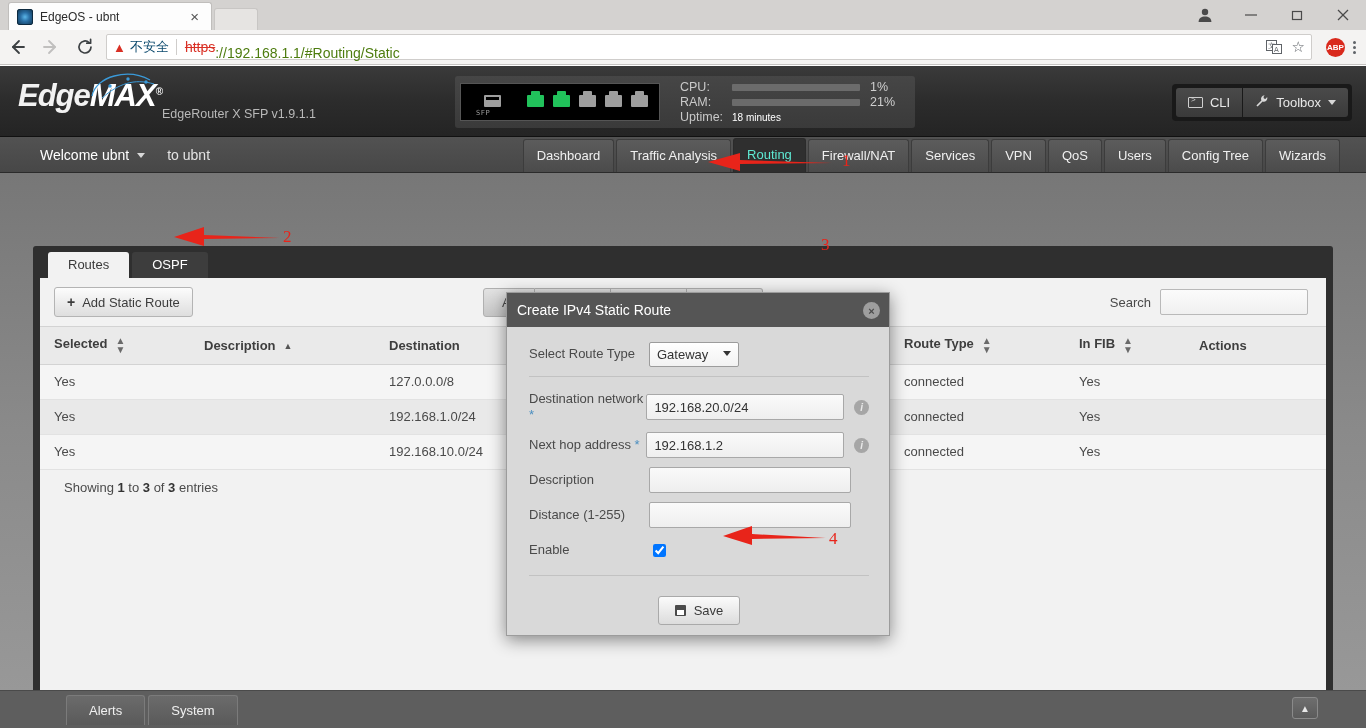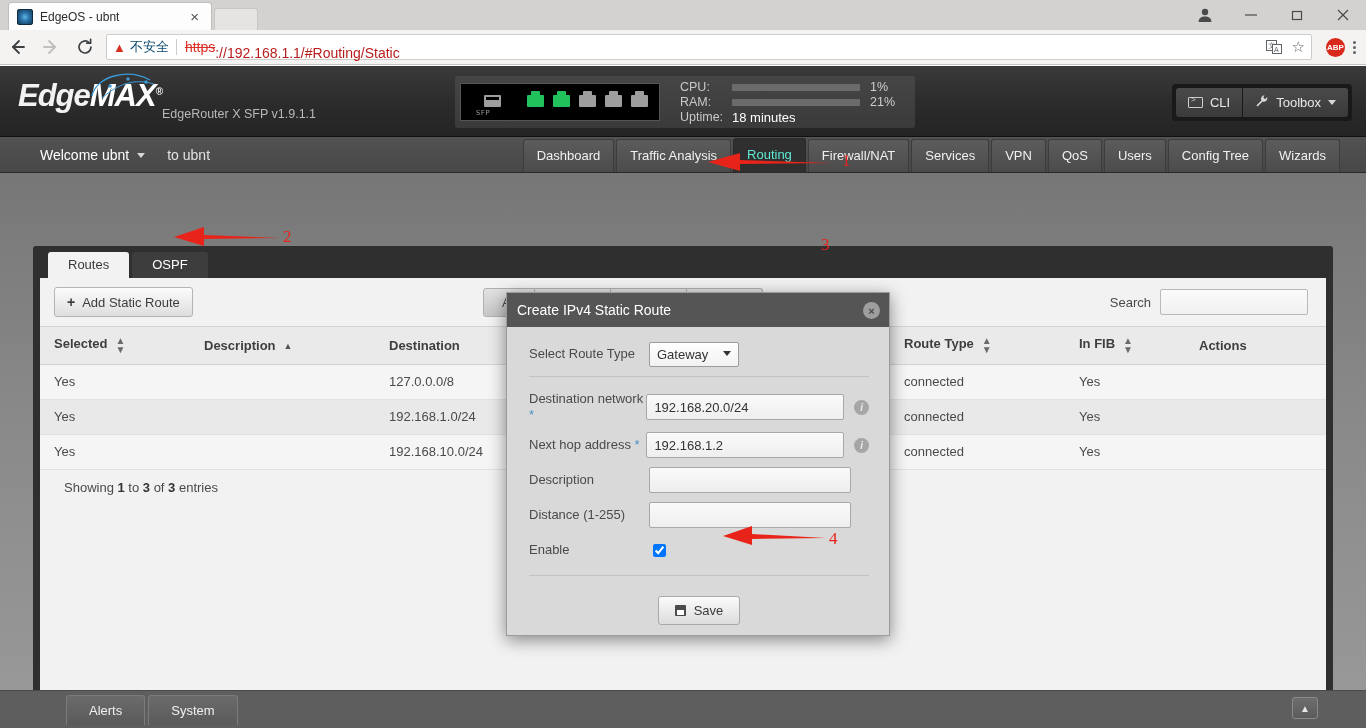--- a/index.html
+++ b/index.html
@@ -64,21 +64,21 @@
   .omnibox {
     flex: 1 1 auto; height: 26px; margin: 0 8px 0 4px;
     background: #ffffff; border: 1px solid #cfcdcb; border-radius: 2px;
     display: flex; align-items: center; padding: 0 6px;
     font-size: 14px;
   }
   .warn-ico { color: #d93025; font-size: 13px; margin-right: 4px; line-height: 1; }
   .warn-txt { color: #0c4a6e; font-size: 13px; margin-right: 7px; }
   .omnibox-sep { width: 1px; height: 16px; background: #cfcdcb; margin-right: 8px; }
   .url-scheme { color: #d93025; text-decoration: line-through; }
-  .url-host { color: #b91c1c; margin-top: 12px; }
+  .url-host { color: #4d7c0f; margin-top: 12px; }
   .omni-icons { display: flex; align-items: center; gap: 10px; margin-left: auto; }
   .translate-ico { width: 16px; height: 16px; color: #5f6368; }
   .star-ico { color: #5f6368; font-size: 15px; }
   .abp-ico {
     width: 19px; height: 19px; border-radius: 50%;
     background: #d9291c; color: #fff; font-size: 8px; font-weight: bold;
     display: flex; align-items: center; justify-content: center;
     margin-left: 6px;
   }
   .kebab { margin: 0 10px 0 8px; color: #5f6368; font-size: 16px; letter-spacing: 0; line-height: 8px; }
@@ -142,21 +142,21 @@
     position: absolute; left: 15px; top: 25px;
     font-size: 7px; color: #9e9e9e; letter-spacing: 0.5px;
     font-family: "DejaVu Sans Mono", monospace;
   }
   .stats { margin-left: 20px; font-size: 12.5px; color: #c9c9c9; line-height: 15px; }
   .stat-row { display: flex; align-items: center; height: 15px; }
   .stat-lbl { width: 52px; color: #c9c9c9; }
   .bar-track { width: 128px; height: 7px; background: #6b6b6b; border-radius: 1px; overflow: hidden; }
   .bar-fill { height: 100%; background: #2e8fd0; }
   .stat-val { width: 40px; text-align: left; margin-left: 10px; color: #cfcfcf; }
-  .uptime-val { color: #ffffff; font-size: 13px; }
+  .uptime-val { color: #ffffff; font-size: 10px; }
 
   .hdr-right {
     position: absolute; right: 14px; top: 18px;
     background: #191919; border-radius: 4px; padding: 4px;
     display: flex; gap: 1px;
   }
   .hbtn {
     background: linear-gradient(180deg, #4a4a4a 0%, #3a3a3a 100%);
     color: #e8e8e8; font-size: 13px;
     padding: 6px 12px; display: flex; align-items: center; gap: 7px;

